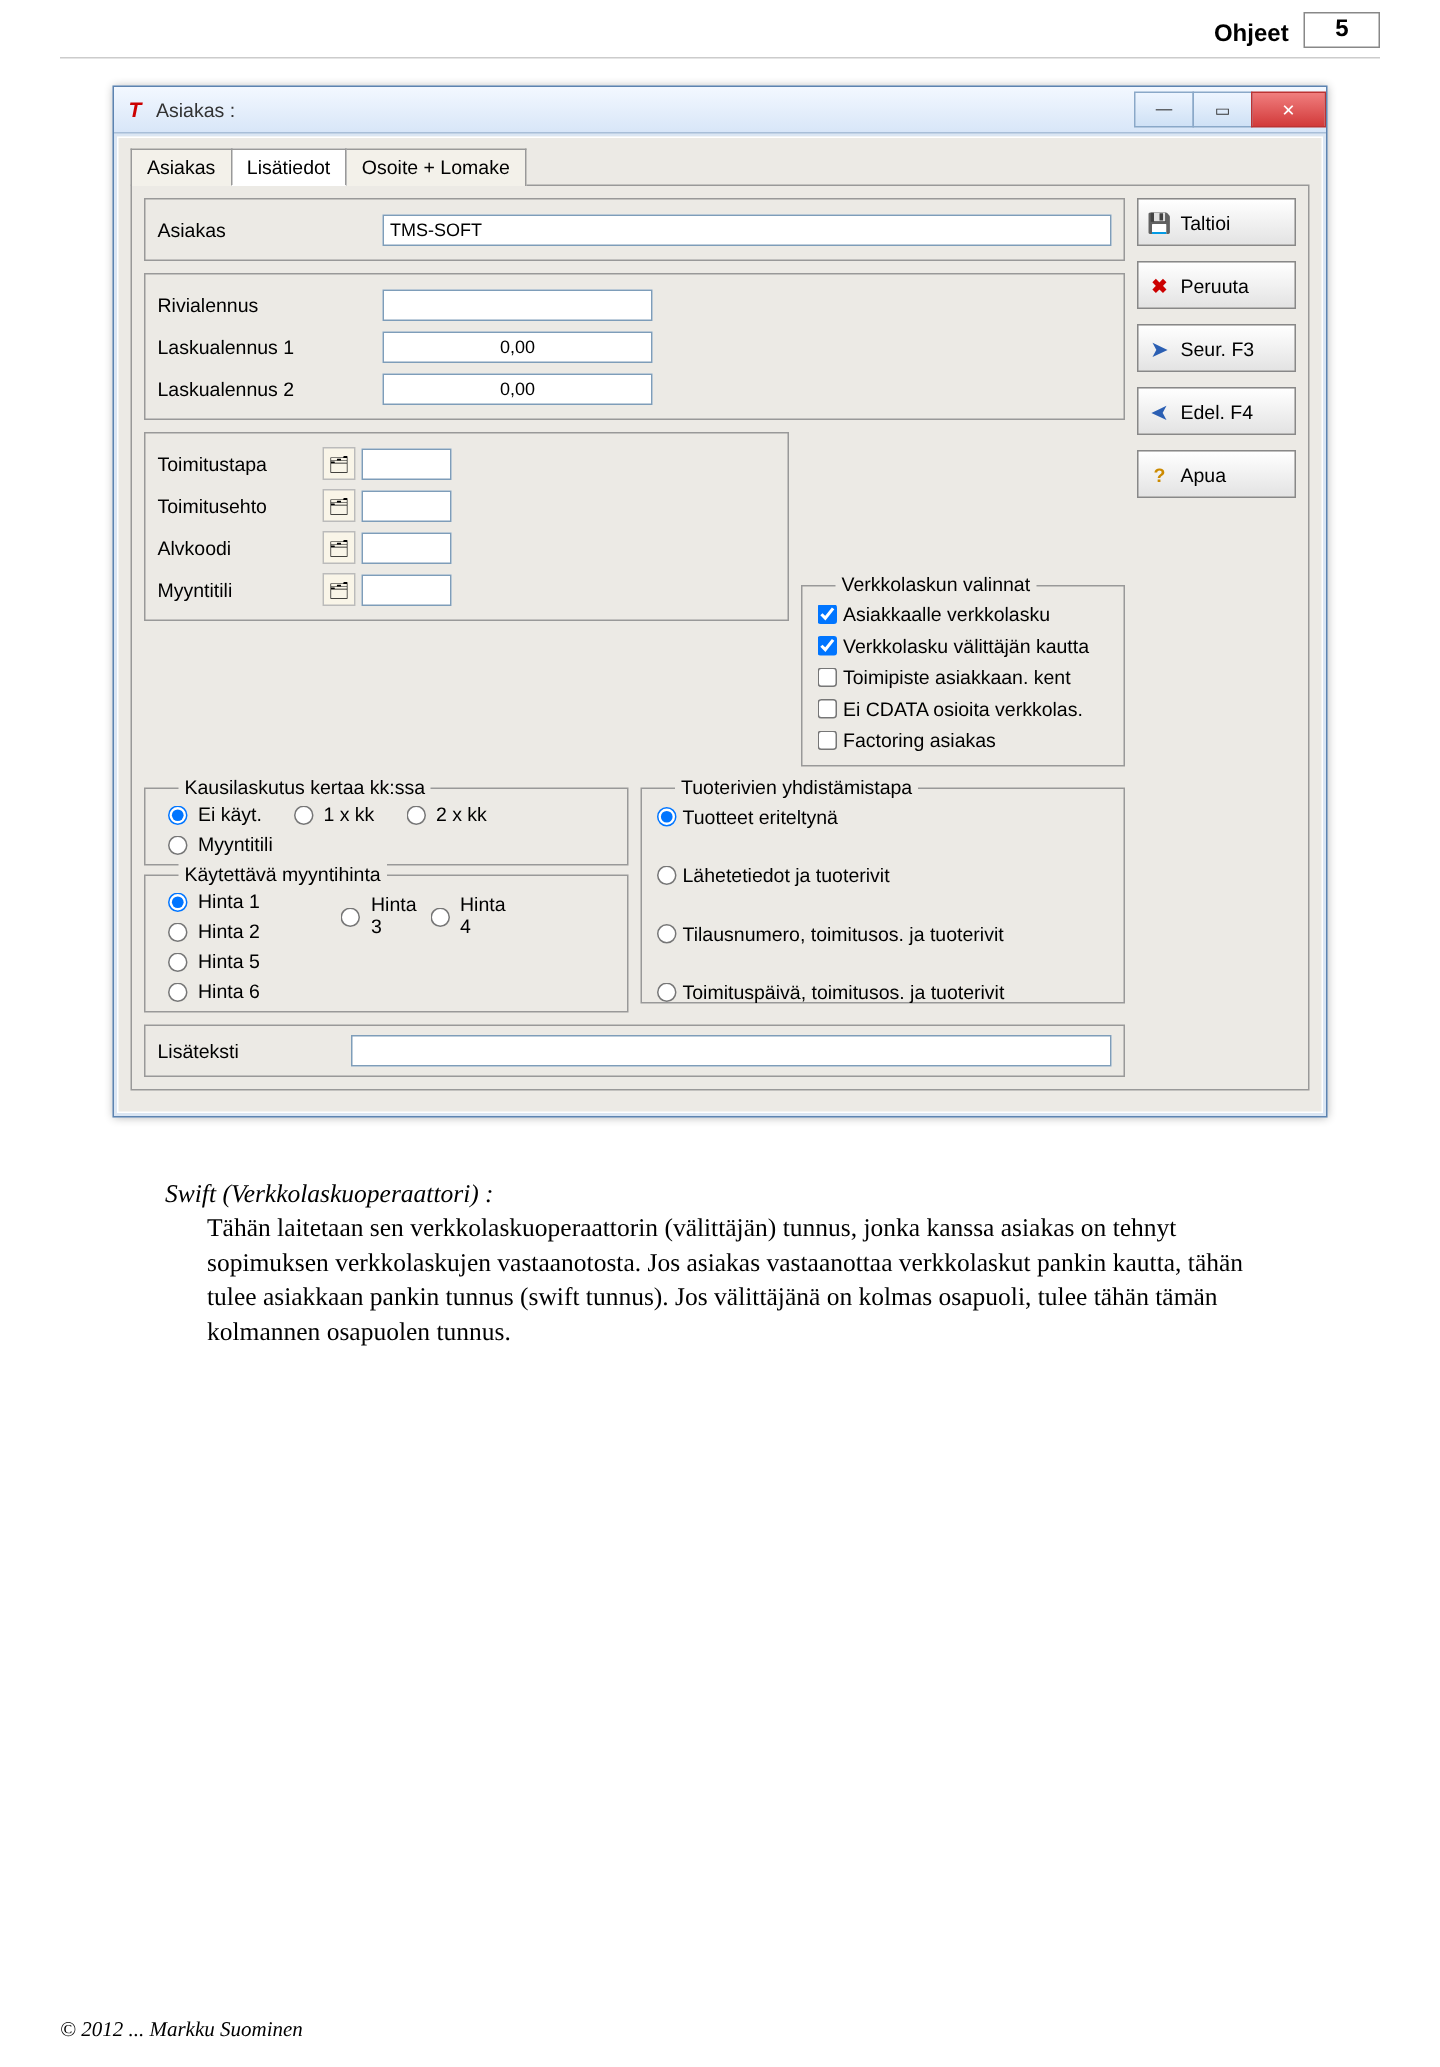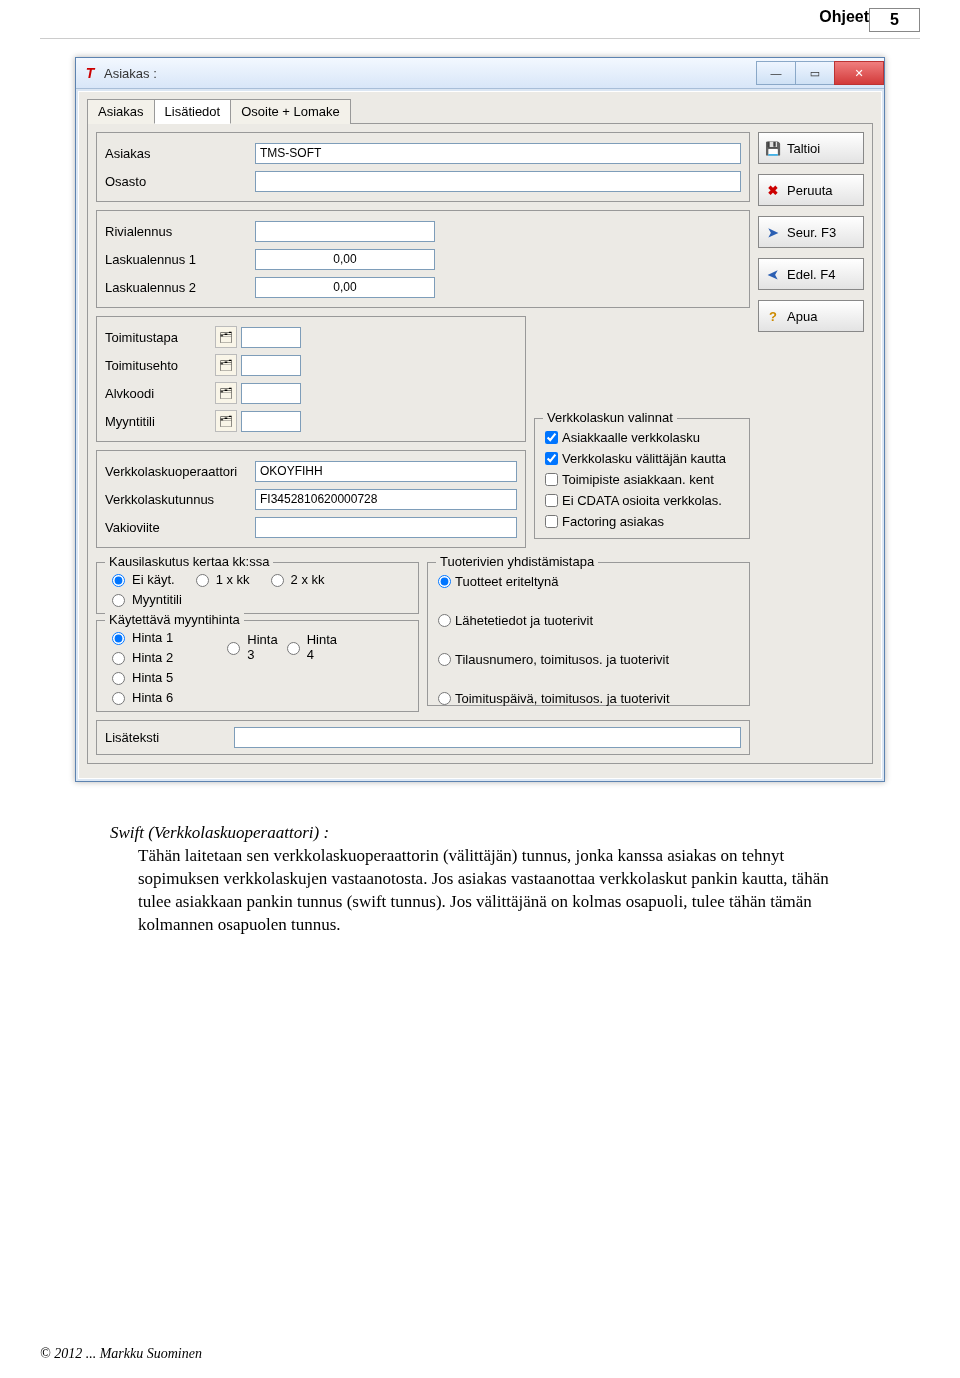--- a/index.html
+++ b/index.html
@@ -1,17 +1,17 @@
 <!DOCTYPE html>
 <html><head>
 <meta charset="utf-8">
 <style>
   html,body{margin:0;padding:0;background:#fff;font-family:Arial,Helvetica,sans-serif;color:#000}
   .page{width:960px;min-height:1378px;margin:0 auto;position:relative;box-sizing:border-box;padding:0 40px}
-  .header{display:flex;justify-content:flex-end;align-items:flex-start;padding-top:8px;border-bottom:1px solid #ccc;padding-bottom:6px}
+  .header{display:flex;justify-content:flex-end;align-items:flex-end;padding-top:8px;gap:10px;border-bottom:1px solid #ccc;padding-bottom:6px}
   .header .title{font-weight:bold;font-size:16px}
   .header .pgbox{border:1px solid #888;padding:2px 20px;font-size:16px;font-weight:bold}
   .shot{margin:18px auto 0;width:808px;border:1px solid #5d83b0;box-shadow:0 0 6px rgba(0,0,0,.3);background:#dbe6f3}
   .titlebar{height:30px;background:linear-gradient(#f3f8ff,#d8e6f8);display:flex;align-items:center;justify-content:space-between;border-bottom:1px solid #a8bed8;padding:0 0 0 6px}
   .titlebar .left{display:flex;align-items:center;gap:6px;font-size:13px;color:#333}
   .tb-icon{width:16px;height:16px;display:inline-block;color:#c00;font-weight:bold;font-size:14px;line-height:16px;text-align:center;font-style:italic}
   .winbtns{display:flex}
   .winbtn{width:38px;height:22px;border:1px solid #8aa8c8;background:linear-gradient(#eef5ff,#cfe1f5);display:flex;align-items:center;justify-content:center;font-size:11px;color:#333;margin-left:-1px}
   .winbtn.close{background:linear-gradient(#f07e7e,#d23a3a);color:#fff;width:48px;border-color:#b33}
   .client{background:#eceae5;padding:2px 2px 14px;border:1px solid #fff;margin:2px}
@@ -29,21 +29,21 @@
   .txt{border:1px solid #7e9db9;background:#fff;height:21px;width:100%;box-sizing:border-box;padding:0 4px;font-size:12px;color:#000}
   .txt.center{text-align:center}
   .smallicon{width:20px;height:20px;border:1px solid #bbb;background:#f9f5e8;display:inline-flex;align-items:center;justify-content:center;font-size:11px;margin-right:4px}
   .btn{border:1px solid #888;background:linear-gradient(#fff,#e3e3e3);height:30px;display:flex;align-items:center;justify-content:flex-start;padding:0 6px;font-size:13px;gap:6px;cursor:pointer}
   .btn .ic{width:16px;display:inline-block;text-align:center;font-weight:bold}
   .ic.red{color:#c00}
   .ic.blue{color:#2b5fb3}
   .ic.blue2{color:#2b5fb3;transform:scaleX(-1);display:inline-block}
   .ic.q{color:#cc8a00}
   .group{border:1px solid #999;padding:8px 10px 6px;position:relative;margin-top:6px}
-  .group-title{position:absolute;top:-9px;left:8px;background:#eceae5;padding:0 4px;font-size:13px}
+  .group-title{position:absolute;top:-9px;left:22px;background:#eceae5;padding:0 4px;font-size:13px}
   .chk{display:flex;align-items:center;font-size:13px;height:21px;gap:4px}
   .chk input{margin:0}
   .radios{display:flex;flex-wrap:wrap;gap:4px 16px;font-size:13px}
   .radios label{display:flex;align-items:center;gap:4px}
   .bottomrow{display:flex;gap:8px}
   .bottomrow .half{flex:1}
   .doc{margin:40px 70px 0;font-size:17px;line-height:1.35;font-family:'Times New Roman',serif}
   .doc .h{font-style:italic}
   .doc p{margin:0 0 18px 0}
   .doc .body{margin-left:28px}
@@ -82,24 +82,20 @@
       </div>
 
       <div class="content">
         <div class="row1">
           <div class="leftcol">
             <div class="panel">
               <div class="field">
                 <span class="lbl">Asiakas</span>
                 <div class="inp"><input class="txt" value="TMS-SOFT" style=""></div>
               </div>
-              <div class="field">
-                <span class="lbl">Osasto</span>
-                <div class="inp"><input class="txt" value="" style=""></div>
-              </div>
             </div>
 
             <div class="panel">
               <div class="field">
                 <span class="lbl">Rivialennus</span>
                 <div class="inp" style="max-width:180px"><input class="txt center" value="" style=""></div>
               </div>
               <div class="field">
                 <span class="lbl">Laskualennus 1</span>
                 <div class="inp" style="max-width:180px"><input class="txt center" value="0,00" style=""></div>
@@ -128,34 +124,20 @@
                     <span class="smallicon">🗂</span>
                     <input class="txt narrow" style="">
                   </div>
                   <div class="field">
                     <span class="lbl" style="width:110px">Myyntitili</span>
                     <span class="smallicon">🗂</span>
                     <input class="txt narrow" style="">
                   </div>
                 </div>
 
-                <div class="panel">
-                  <div class="field">
-                    <span class="lbl">Verkkolaskuoperaattori</span>
-                    <div class="inp"><input class="txt" value="OKOYFIHH" style=""></div>
-                  </div>
-                  <div class="field">
-                    <span class="lbl">Verkkolaskutunnus</span>
-                    <div class="inp"><input class="txt" value="FI3452810620000728" style=""></div>
-                  </div>
-                  <div class="field">
-                    <span class="lbl">Vakioviite</span>
-                    <div class="inp"><input class="txt" value="" style=""></div>
-                  </div>
-                </div>
               </div>
 
               <div class="valinnat">
                 <div style="height:96px"></div>
                 <div class="group">
                   <span class="group-title">Verkkolaskun valinnat</span>
                   <label class="chk">
                       <input type="checkbox" checked="" style="">
                       <span>Asiakkaalle verkkolasku</span>
                     </label>

